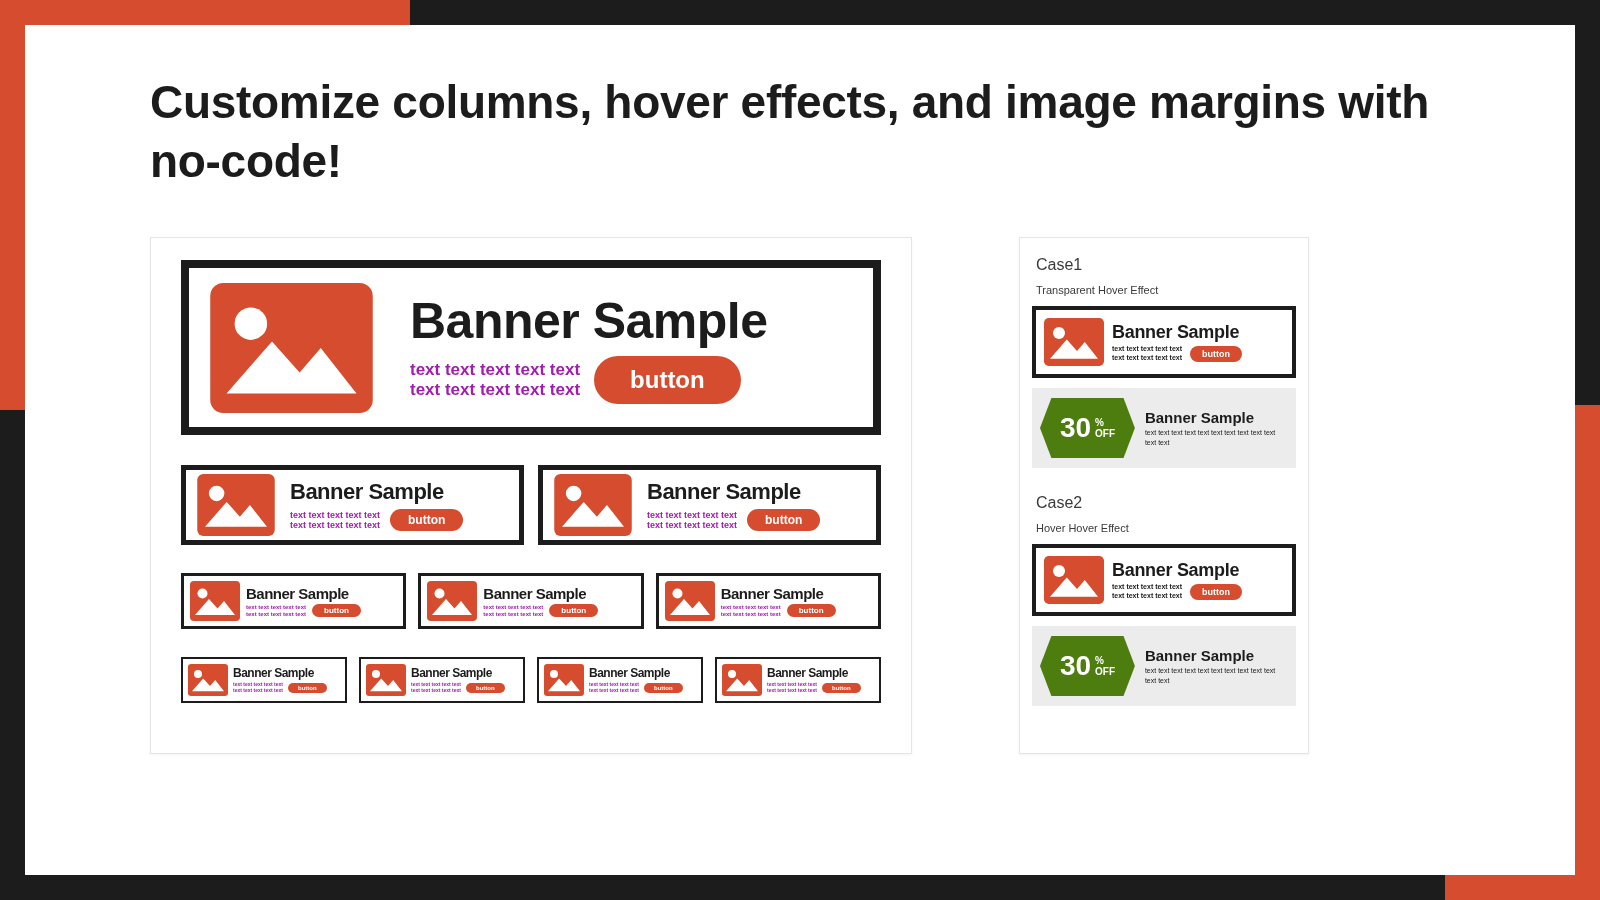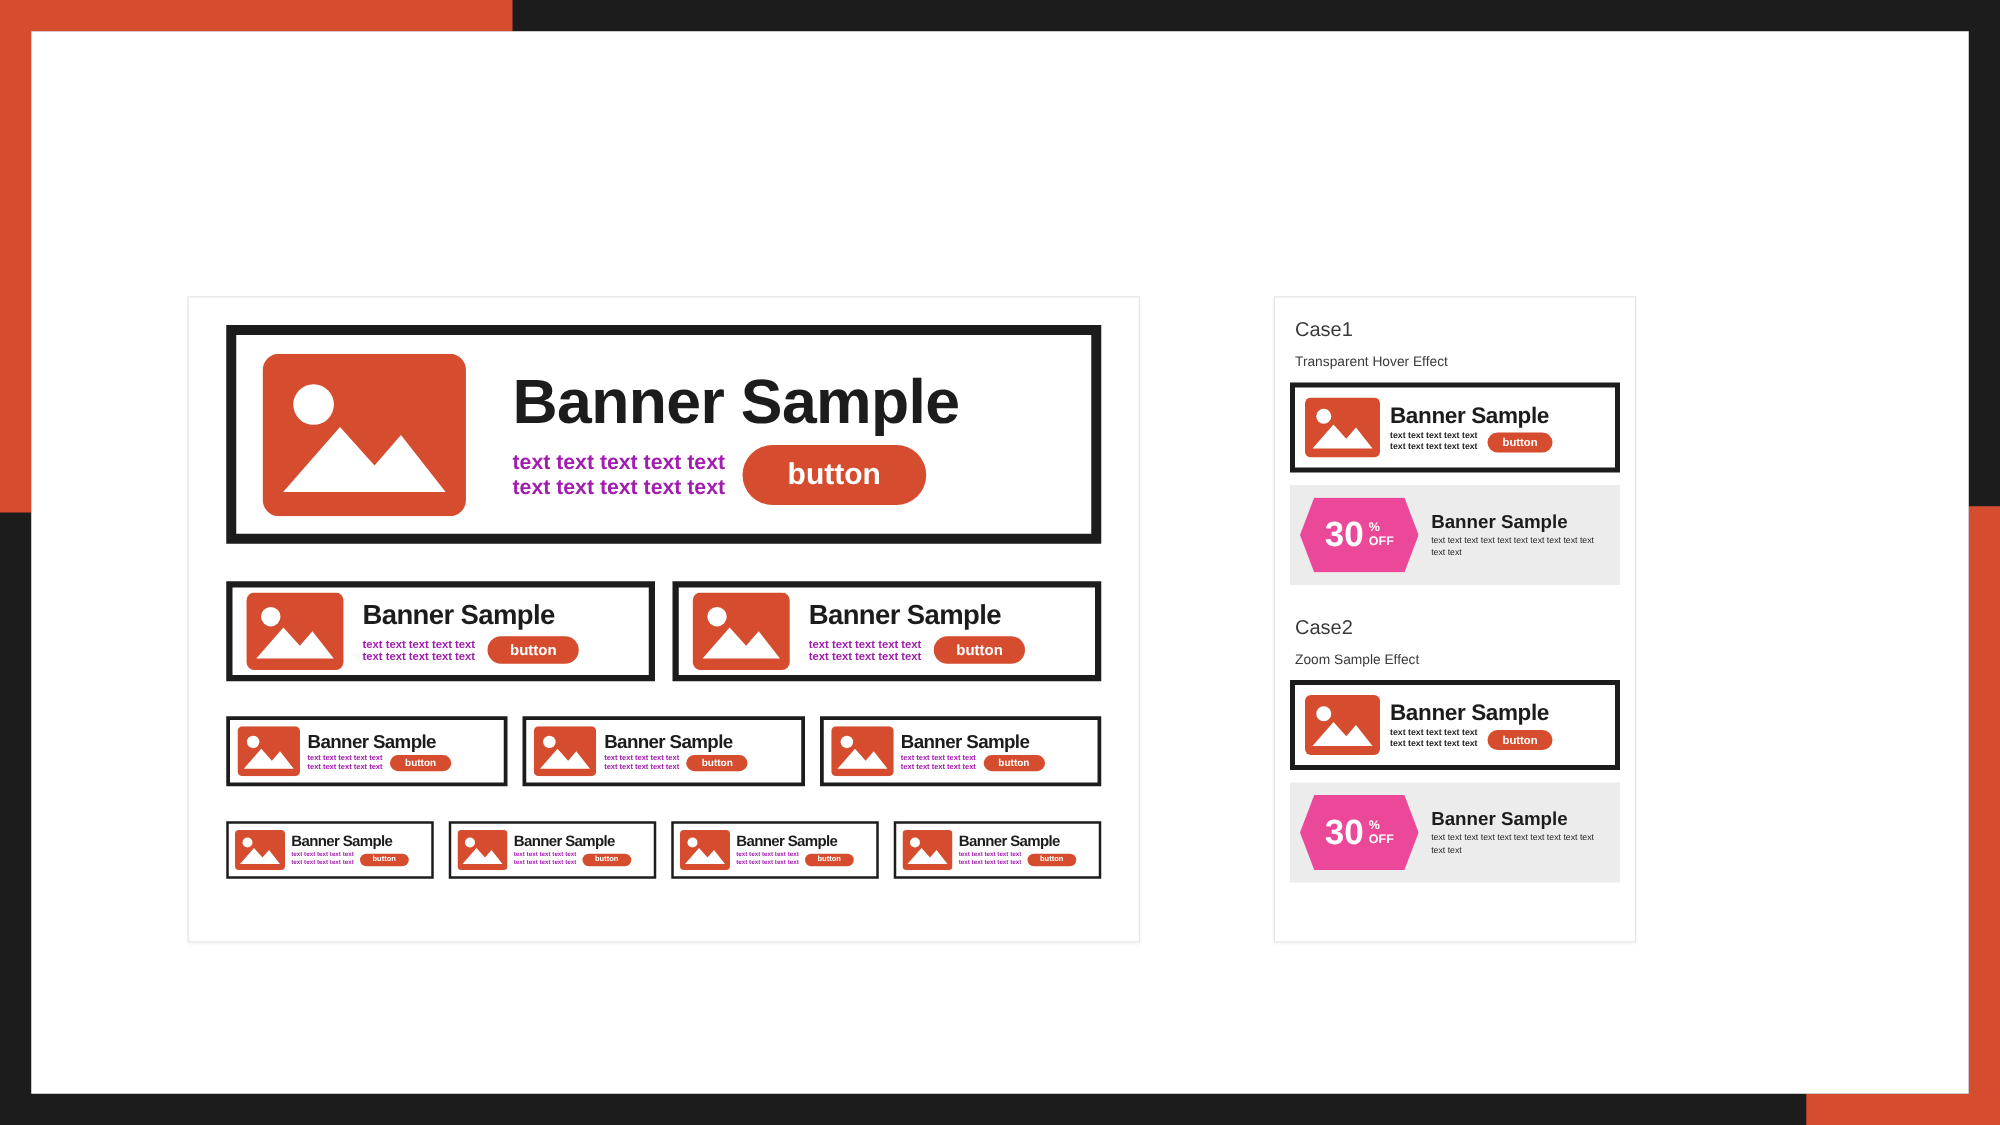--- a/index.html
+++ b/index.html
@@ -178,21 +178,21 @@
   .promo {
     background:#ececec;
     height: 80px;
     margin-top: 10px;
     display:flex;
     align-items:center;
     padding:6px 8px;
     gap:10px;
   }
   .promo .badge {
-    background:#ec4899;
+    background:#4d7c0f;
     color:#fff;
     width: 104px;
     height: 60px;
     display:flex;
     align-items:center;
     justify-content:center;
     gap:4px;
     clip-path: polygon(12% 0, 88% 0, 100% 50%, 88% 100%, 12% 100%, 0 50%);
   }
   .promo .badge .big { font-size:28px; font-weight:800;}
@@ -205,20 +205,21 @@
 </head>
 <body>
 
 <div class="frame-top-left"></div>
 <div class="frame-left"></div>
 <div class="frame-bottom-right"></div>
 <div class="frame-right"></div>
 
 <div class="page">
 
+  <h1 class="title">Customize columns, hover effects, and image margins with no-code!</h1>
 
   <div class="gallery">
 
     <div class="row1">
       <div class="banner">
         <span class="img-ph">
           <svg viewBox="0 0 100 80">
               <rect width="100" height="80" rx="8" fill="#d54c2e"></rect>
               <circle cx="25" cy="25" r="10" fill="#fff"></circle>
               <path d="M10 68 L38 36 L55 55 L68 40 L90 68 Z" fill="#fff"></path>
@@ -428,21 +429,21 @@
       </div>
       <div class="content">
         <div class="b-title">Banner Sample</div>
         <div class="b-text">text text text text text text text text text text text text</div>
       </div>
     </div>
 
     <div class="case-gap"></div>
 
     <div class="case-label">Case2</div>
-    <div class="case-sub">Zoom Sample Effect</div>
+    <div class="case-sub">Hover Hover Effect</div>
 
     <div class="mini-banner">
       <span class="img-ph">
           <svg viewBox="0 0 100 80">
             <rect width="100" height="80" rx="8" fill="#d54c2e"></rect>
             <circle cx="25" cy="25" r="10" fill="#fff"></circle>
             <path d="M10 68 L38 36 L55 55 L68 40 L90 68 Z" fill="#fff"></path>
           </svg>
         </span>
       <div class="content">

